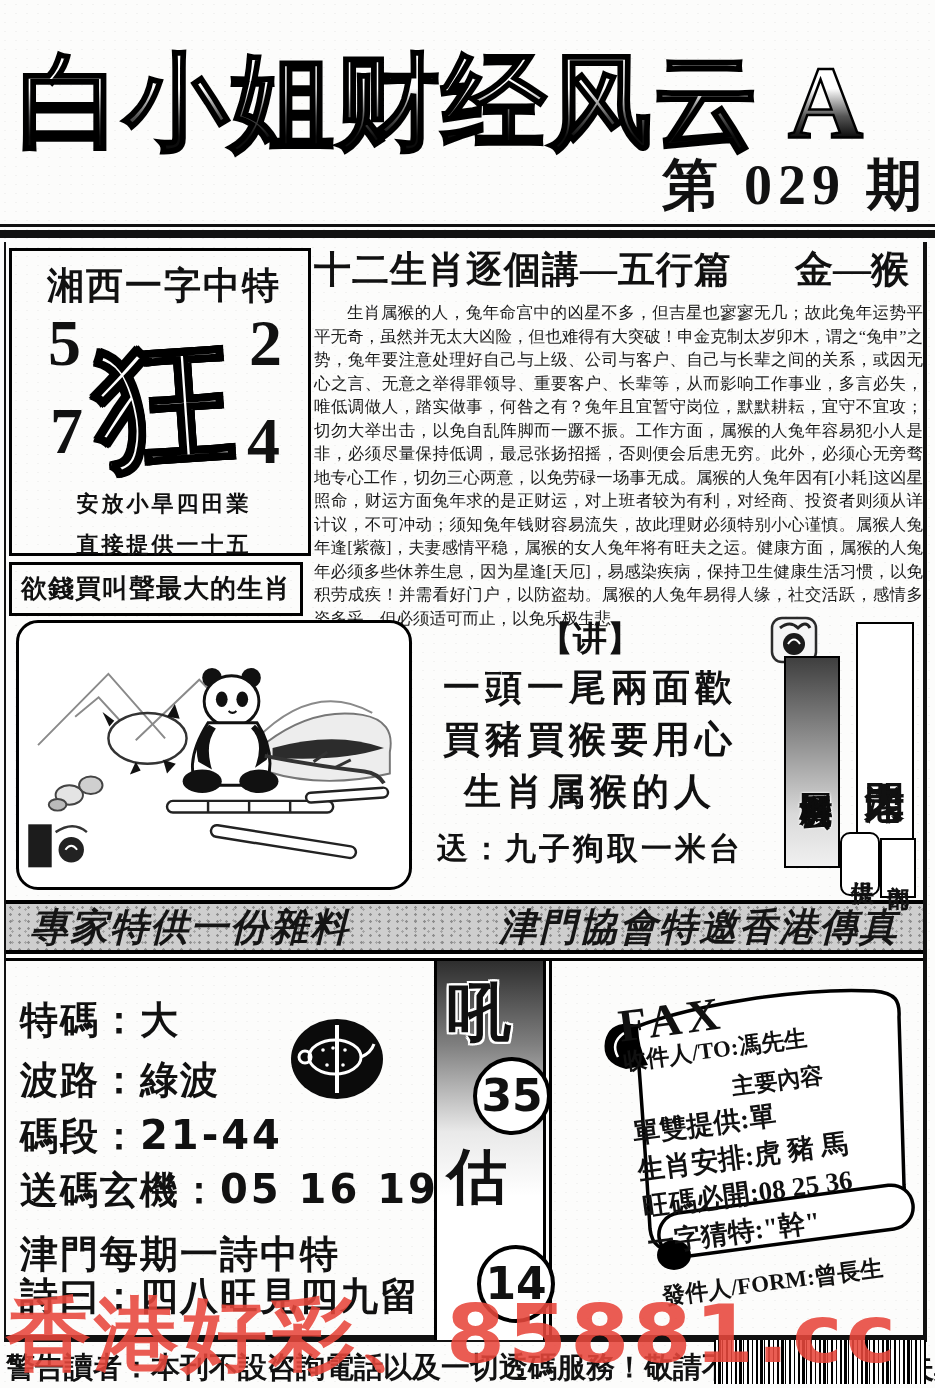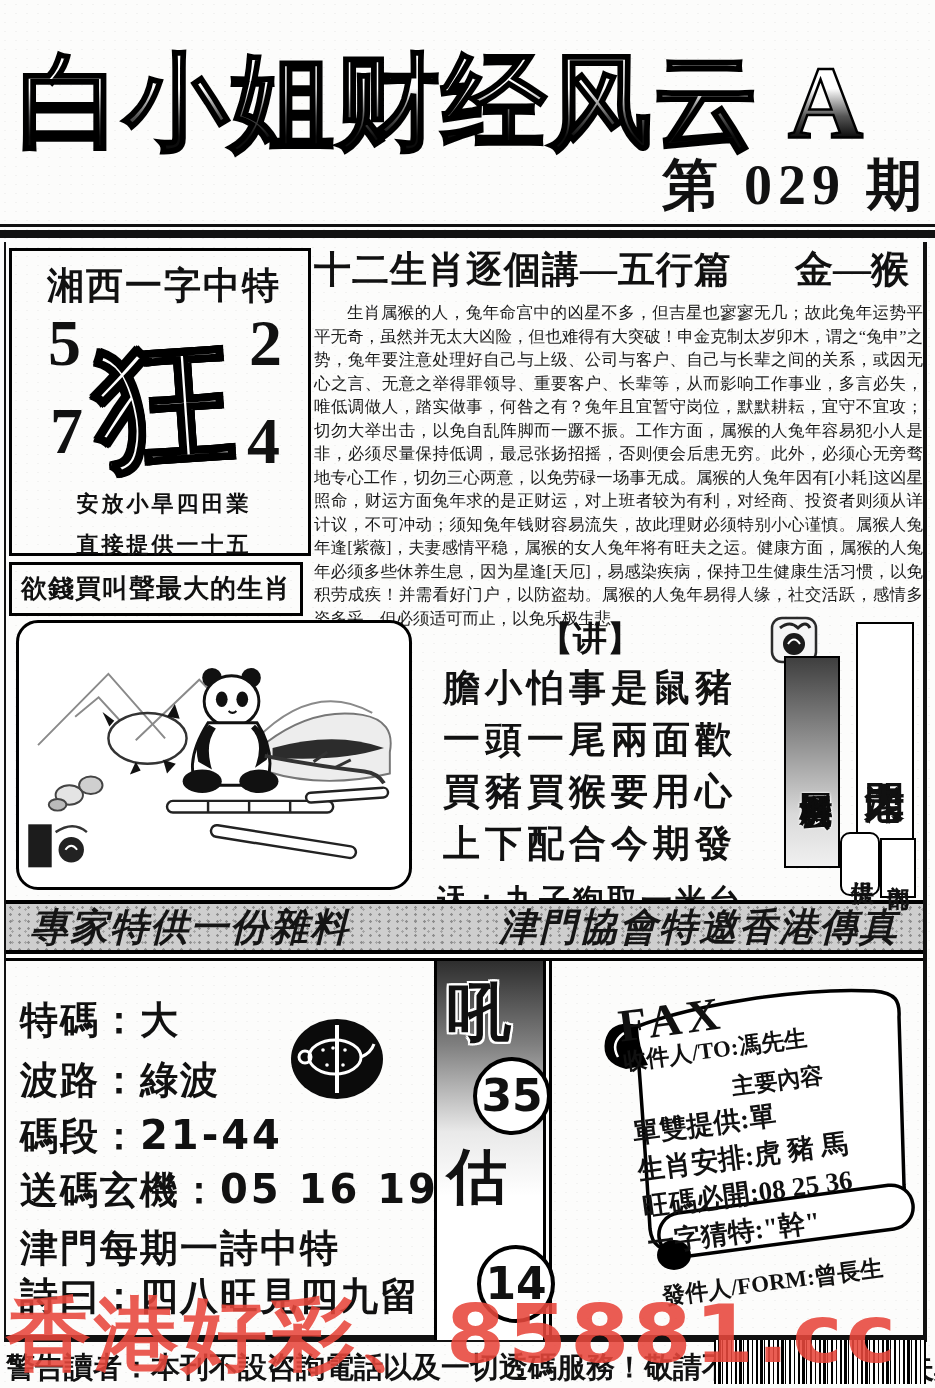--- a/index.html
+++ b/index.html
@@ -65,21 +65,21 @@
     background-color:#cecece;
     background-image:radial-gradient(circle,#8d8d8d 1px,transparent 1.5px),
       radial-gradient(circle,#a5a5a5 1px,transparent 1.4px);
     background-size:9px 7px,13px 11px;
     display:flex;justify-content:space-between;align-items:center;padding:0 24px;}
   .banner span{font-size:38px;font-weight:700;font-style:italic;letter-spacing:2px;color:#151515;}
   
   .bottomsec{position:absolute;left:0;top:716px;width:917px;height:382px;border-top:3px solid #000;box-sizing:border-box;}
   .tip-row{position:absolute;left:14px;font-size:38px;font-weight:700;letter-spacing:2px;white-space:nowrap;}
   .tip-num{font-family:var(--sans);font-weight:600;font-size:40px;letter-spacing:3px;}
-  .r1{top:34px}.r2{top:94px}.r3{top:150px}.r4{top:204px}.r5{top:262px}.r6{top:310px}
+  .r1{top:34px}.r2{top:94px}.r3{top:150px}.r4{top:204px}.r5{top:268px}.r6{top:310px}
   .emblem{position:absolute;left:283px;top:56px;}
   .midcol{position:absolute;left:428px;top:0;width:112px;height:379px;box-sizing:border-box;
     border-left:3px solid #000;border-right:3px solid #000;
     background:linear-gradient(180deg,#2e2e2e 0%,#7f7f7f 22%,#e9e9e9 45%,#fff 62%);}
   .mc-char1{position:absolute;left:10px;top:8px;font-size:64px;font-weight:900;color:#111;
     text-shadow:-2px -2px 0 #fff,2px -2px 0 #fff,-2px 2px 0 #fff,2px 2px 0 #fff,
       -2px 0 0 #fff,2px 0 0 #fff,0 -2px 0 #fff,0 2px 0 #fff;}
   .mc-circle{position:absolute;width:70px;height:70px;border:4px solid #000;border-radius:50%;
     background:#fff;font-size:44px;font-weight:700;line-height:70px;text-align:center;
     font-family:var(--sans);z-index:2;}
@@ -188,24 +188,23 @@
             <rect x="8" y="206" width="24" height="44" fill="#1c1c1c"></rect>
             <path d="M36,214 q18,-12 32,0" stroke="#333" fill="none" stroke-width="2.5"></path>
             <circle cx="52" cy="232" r="13" fill="#222"></circle>
             <path d="M46,232 q6,-8 12,0" stroke="#fff" stroke-width="2" fill="none"></path>
           </g>
         </svg>
       </div>
 
       <div class="poem">
         <div class="poem-title">【讲】</div>
-        <div class="poem-line">膽小怕事是鼠豬</div>
         <div class="poem-line">一頭一尾兩面歡</div>
         <div class="poem-line">買豬買猴要用心</div>
-        <div class="poem-line">上下配合今期發</div>
+        <div class="poem-line">生肖属猴的人</div>
         <div class="poem-footer">迗：九子狥取一米台</div>
       </div>
 
       <div class="strips">
         <svg class="seal-icon" width="48" height="48">
           <rect x="2" y="2" width="44" height="44" rx="10" fill="#f5f5f5" stroke="#2b2b2b" stroke-width="2.5"></rect>
           <path d="M10,12 q10,-8 18,0 q8,-8 12,0" stroke="#222" fill="none" stroke-width="3"></path>
           <circle cx="24" cy="28" r="11" fill="#1a1a1a"></circle>
           <path d="M18,28 q6,-9 12,0" stroke="#fff" stroke-width="2" fill="none"></path>
         </svg>

